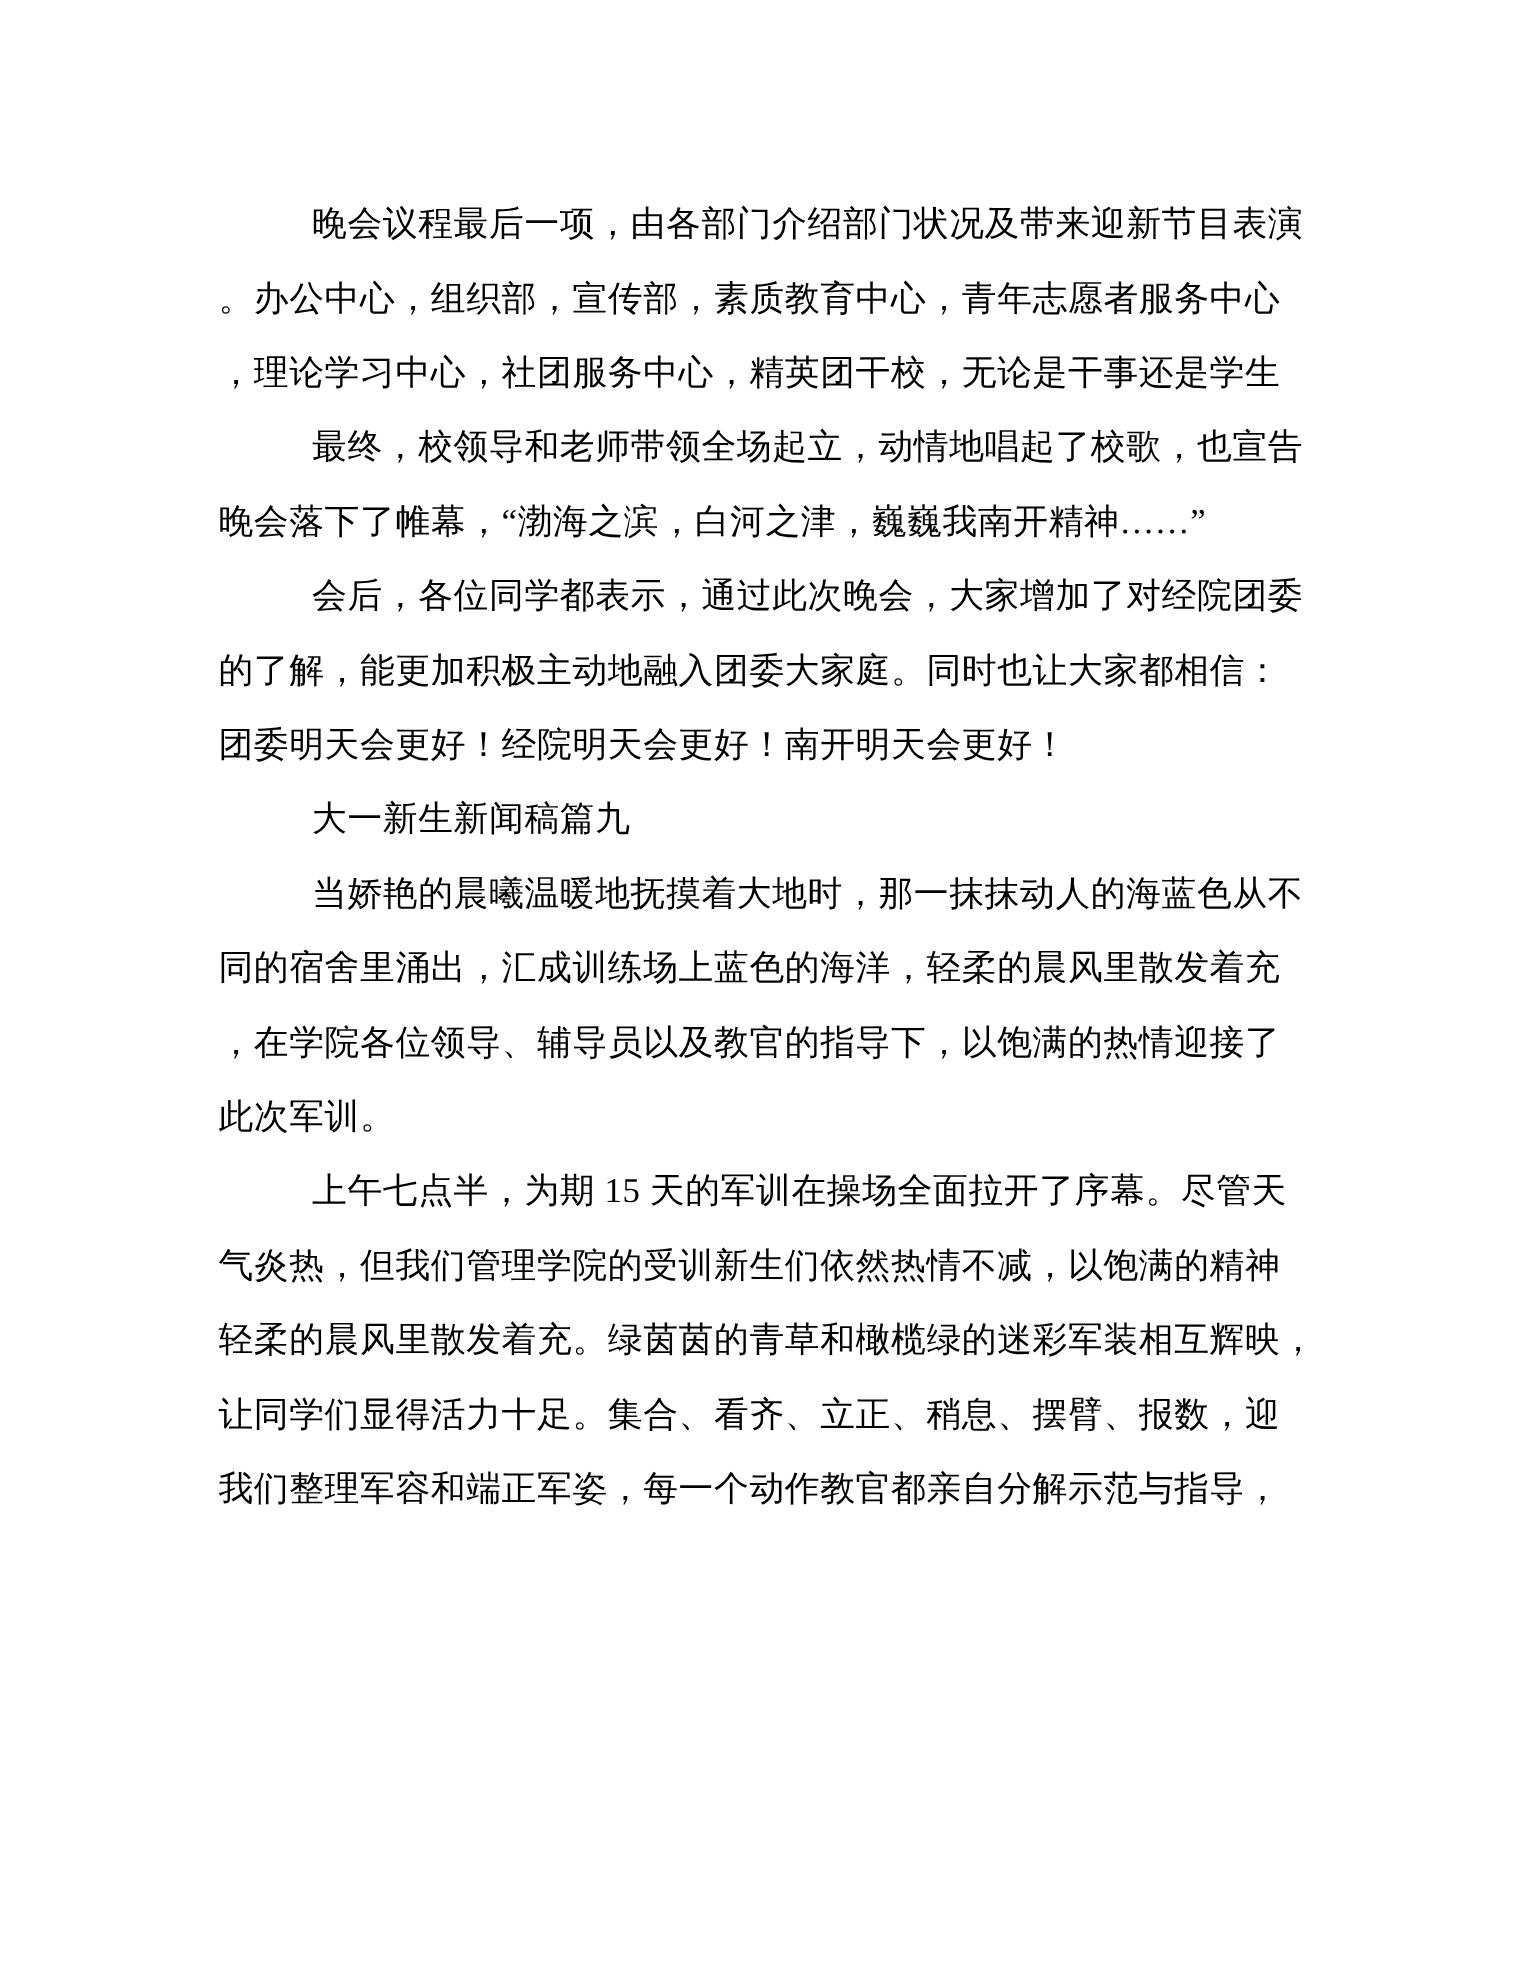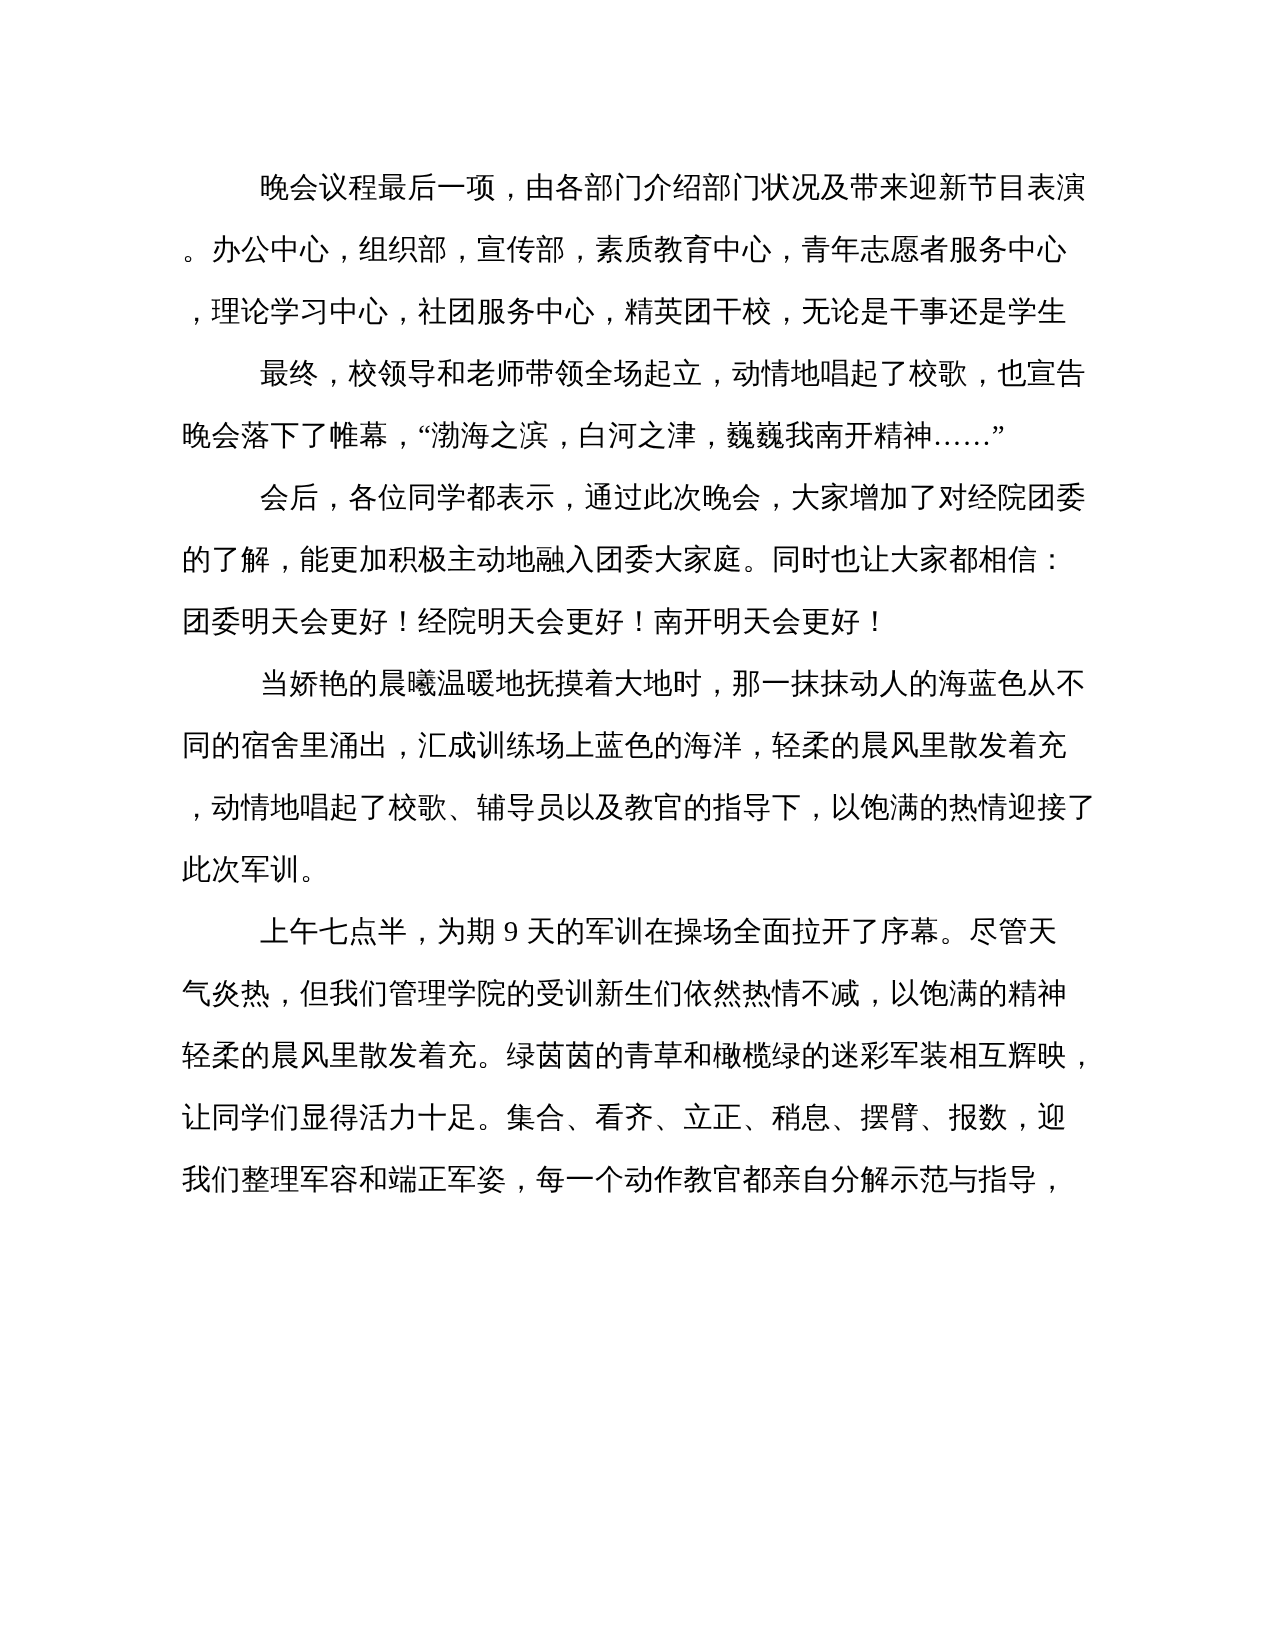--- a/index.html
+++ b/index.html
@@ -40,23 +40,24 @@
 <div class="page">
   <div class="content">
     <div class="line indent">晚会议程最后一项，由各部门介绍部门状况及带来迎新节目表演</div>
     <div class="line">。办公中心，组织部，宣传部，素质教育中心，青年志愿者服务中心</div>
     <div class="line">，理论学习中心，社团服务中心，精英团干校，无论是干事还是学生</div>
     <div class="line indent">最终，校领导和老师带领全场起立，动情地唱起了校歌，也宣告</div>
     <div class="line">晚会落下了帷幕，“渤海之滨，白河之津，巍巍我南开精神……”</div>
     <div class="line indent">会后，各位同学都表示，通过此次晚会，大家增加了对经院团委</div>
     <div class="line">的了解，能更加积极主动地融入团委大家庭。同时也让大家都相信：</div>
     <div class="line">团委明天会更好！经院明天会更好！南开明天会更好！</div>
+    <div class="line indent">大一新生新闻稿篇九</div>
     <div class="line indent">当娇艳的晨曦温暖地抚摸着大地时，那一抹抹动人的海蓝色从不</div>
     <div class="line">同的宿舍里涌出，汇成训练场上蓝色的海洋，轻柔的晨风里散发着充</div>
-    <div class="line">，动情地唱起了校歌、辅导员以及教官的指导下，以饱满的热情迎接了</div>
+    <div class="line">，在学院各位领导、辅导员以及教官的指导下，以饱满的热情迎接了</div>
     <div class="line">此次军训。</div>
-    <div class="line indent">上午七点半，为期 9 天的军训在操场全面拉开了序幕。尽管天</div>
+    <div class="line indent">上午七点半，为期 15 天的军训在操场全面拉开了序幕。尽管天</div>
     <div class="line">气炎热，但我们管理学院的受训新生们依然热情不减，以饱满的精神</div>
     <div class="line">轻柔的晨风里散发着充。绿茵茵的青草和橄榄绿的迷彩军装相互辉映，</div>
     <div class="line">让同学们显得活力十足。集合、看齐、立正、稍息、摆臂、报数，迎</div>
     <div class="line">我们整理军容和端正军姿，每一个动作教官都亲自分解示范与指导，</div>
   </div>
 </div>
 
 </body></html>

